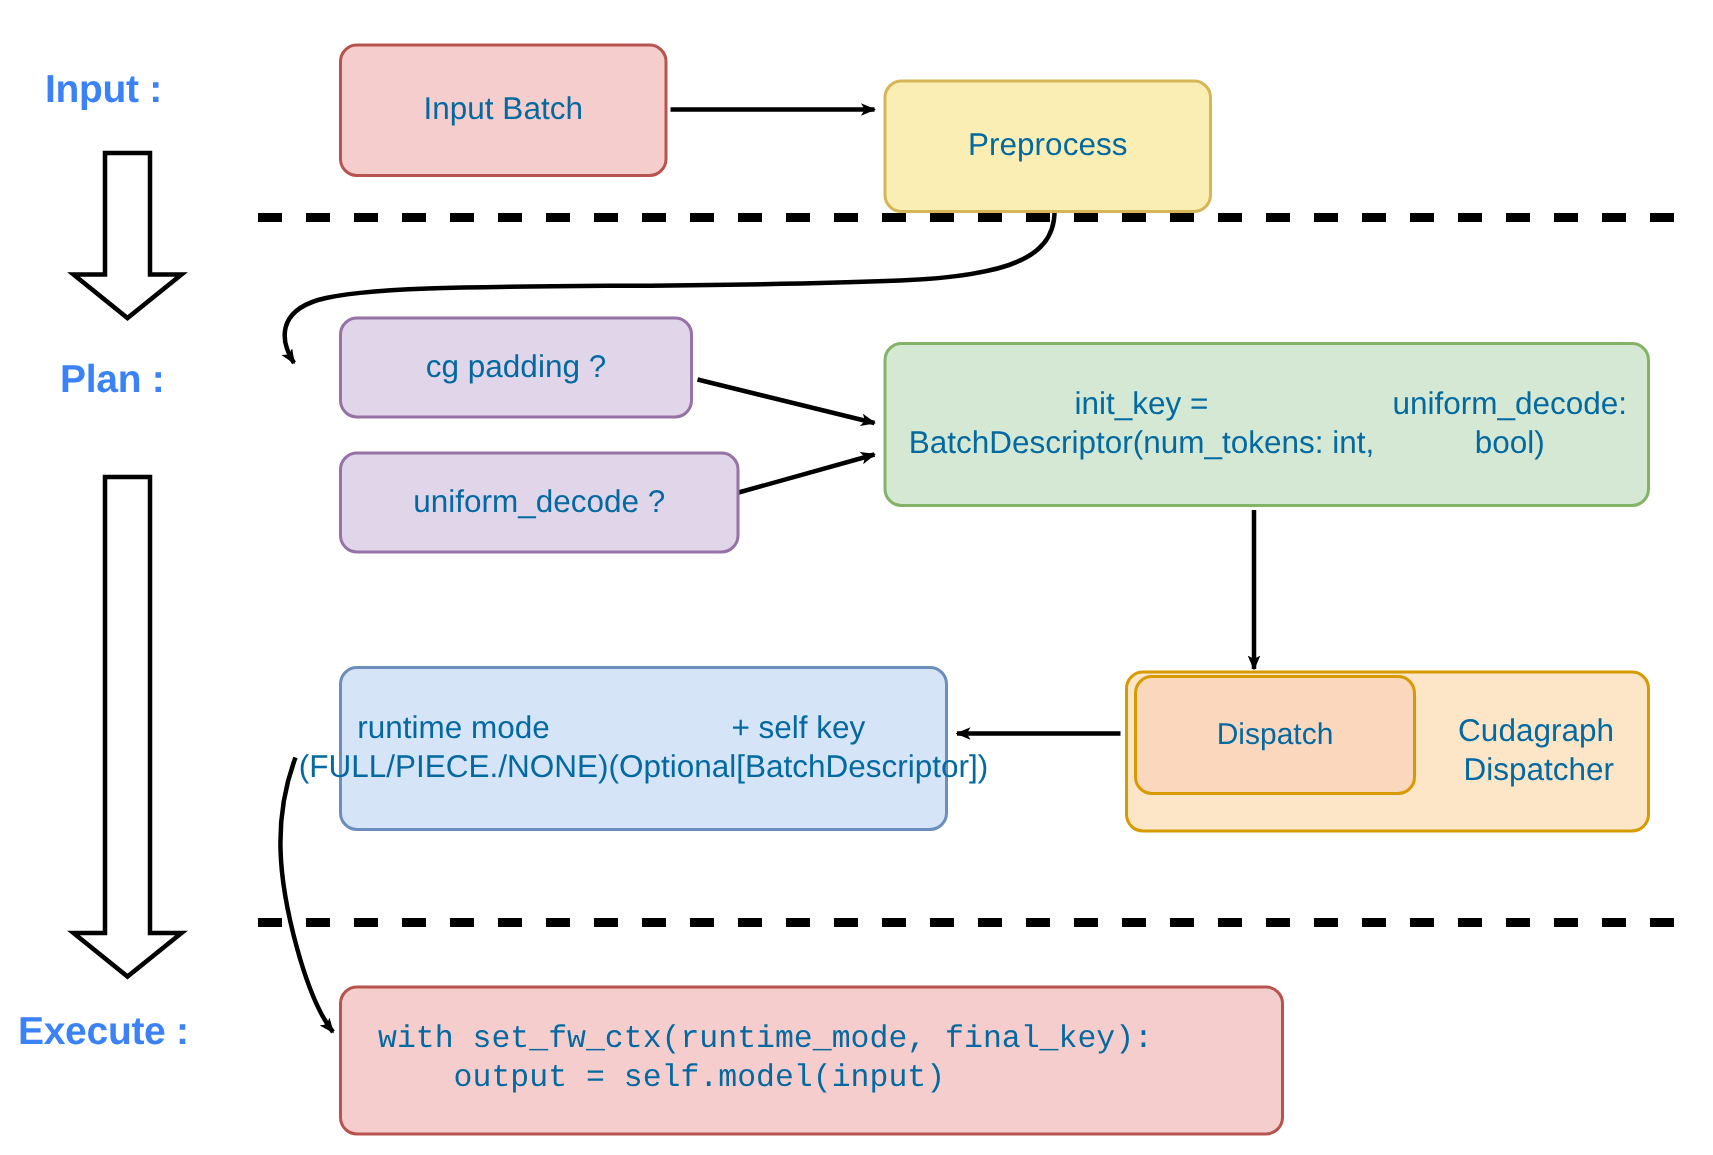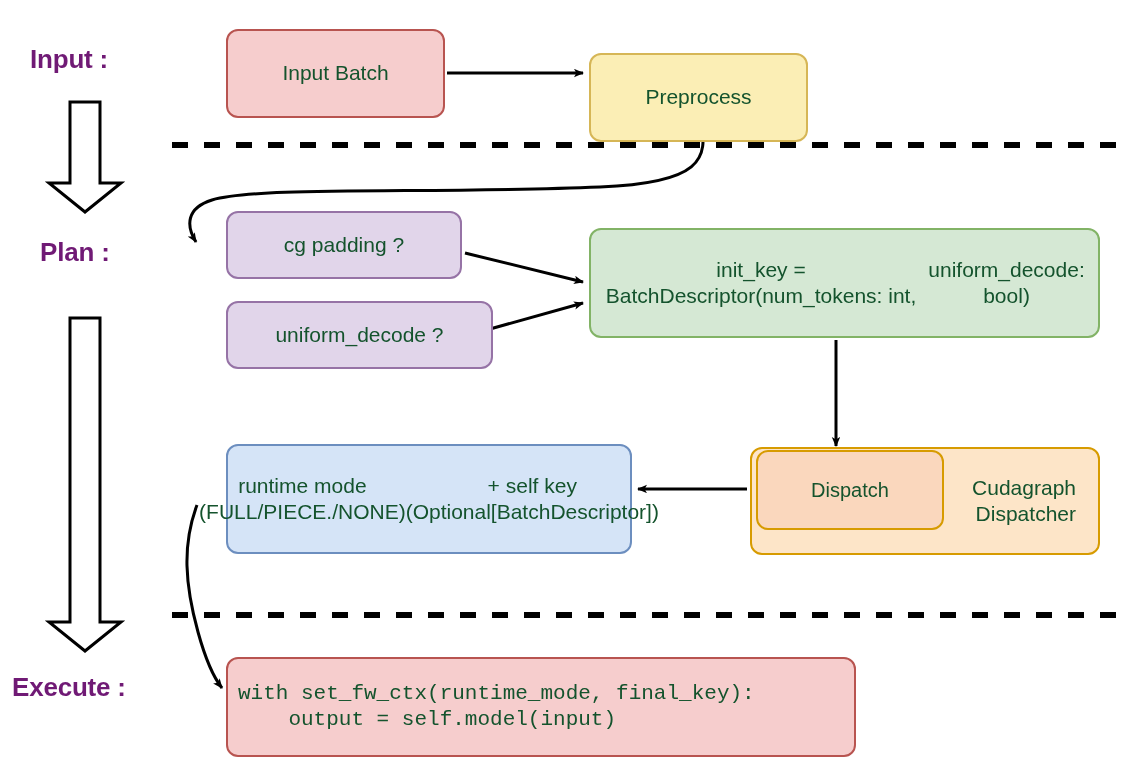--- a/index.html
+++ b/index.html
@@ -20,48 +20,48 @@
     left: 0; top: 0;
     width: 1142px;
     height: 770px;
     pointer-events: none;
   }
   .stage-label {
     position: absolute;
     font-family: "Liberation Sans", sans-serif;
     font-weight: bold;
     font-size: 26px;
-    color: #701a75;
+    color: #3b82f6;
     white-space: nowrap;
     letter-spacing: -0.2px;
   }
   .node {
     position: absolute;
     box-sizing: border-box;
     display: flex;
     align-items: center;
     justify-content: center;
     text-align: center;
     border-radius: 12px;
     border-width: 2px;
     border-style: solid;
     font-family: "Liberation Sans", sans-serif;
     font-size: 21px;
-    color: #14532d;
+    color: #0369a1;
     line-height: 1.25;
     padding: 2px 8px;
   }
   .node.mono {
     font-family: "Liberation Mono", monospace;
     font-size: 21px;
     letter-spacing: 0px;
     justify-content: flex-start;
     text-align: left;
     white-space: pre;
-    padding-left: 10px;
+    padding-left: 24px;
   }
   .node-input   { background: #f6cdcd; border-color: #b85450; }
   .node-pre     { background: #fbeeb5; border-color: #d6b656; }
   .node-purple  { background: #e1d5ea; border-color: #9673a6; }
   .node-green   { background: #d5e8d4; border-color: #82b366; }
   .node-blue    { background: #d5e4f7; border-color: #6c8ebf; }
   .node-orange-outer { background: #fde5c8; border-color: #d79b00; }
   .node-orange-inner { background: #fad7bd; border-color: #d79b00; text-align: right; }
   .node-code    { background: #f6cdcd; border-color: #b85450; }
 </style>

